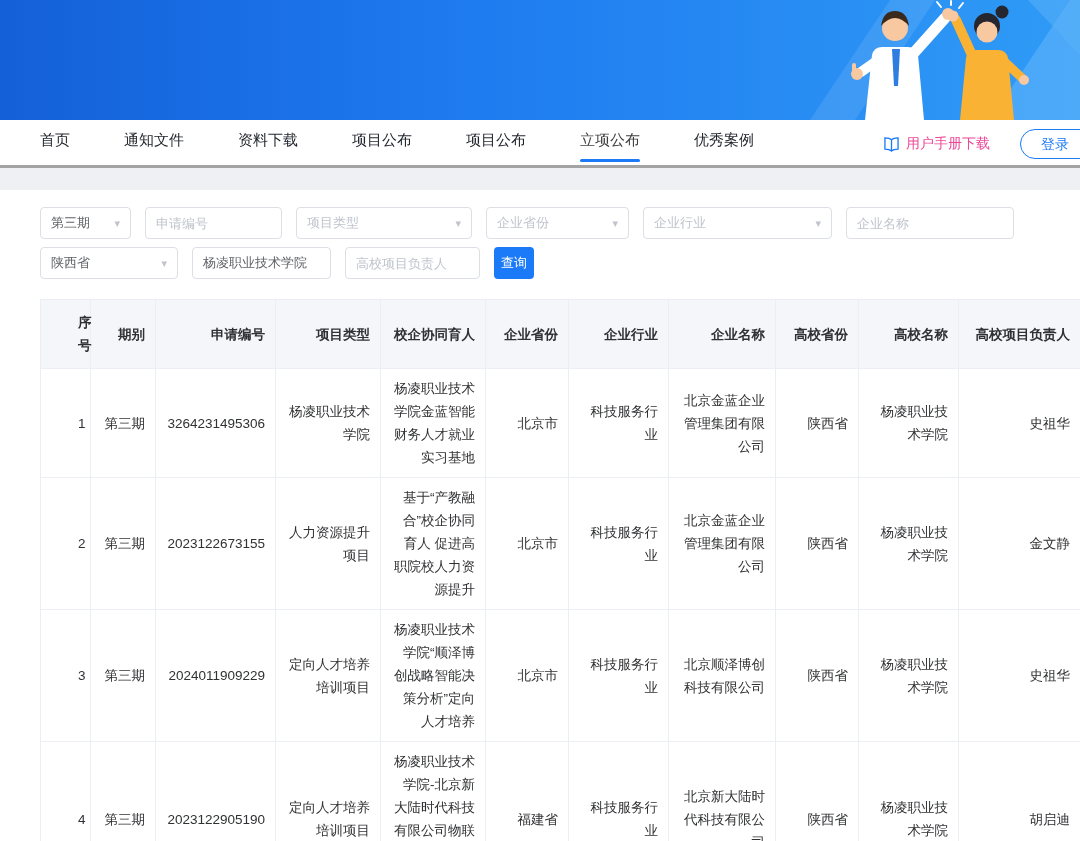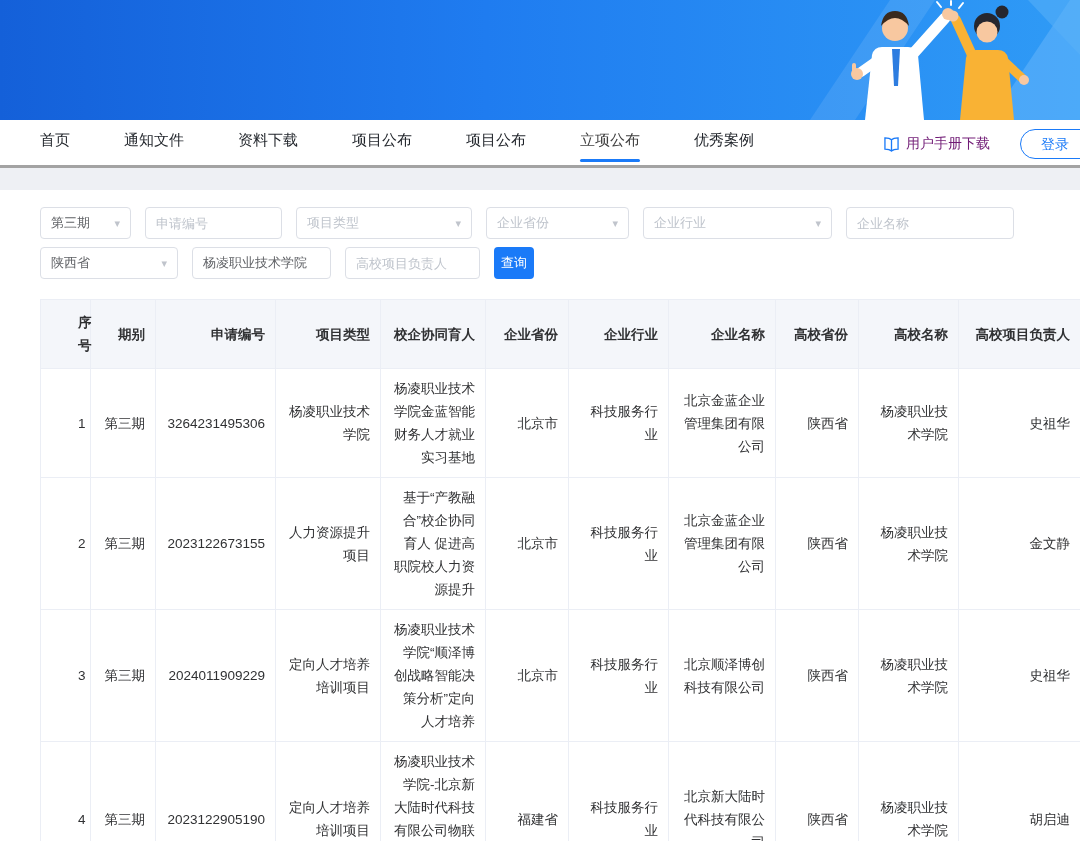--- a/index.html
+++ b/index.html
@@ -16,21 +16,21 @@
   
   .nav { position:relative; height:48px; background:#fff; display:flex;
     align-items:flex-end; padding-left:40px; overflow:hidden;
     border-bottom:3px solid #a3a3a3; }
   .nav-item { font-size:15px; color:#1f2329; margin-right:54px; height:48px;
     line-height:46px; cursor:pointer; position:relative; white-space:nowrap; }
   .nav-item.active { color:#404040; }
   .nav-item.active::after { content:""; position:absolute; left:0; right:0;
     bottom:3px; height:3px; background:#1a7af8; border-radius:2px; }
   .manual { position:absolute; right:90px; top:0; height:48px; display:flex;
-    align-items:center; gap:6px; color:#701a75; font-size:14px; cursor:pointer; }
+    align-items:center; gap:6px; color:#ec4899; font-size:14px; cursor:pointer; }
   .login-btn { position:absolute; right:-36px; top:9px; width:96px; height:30px;
     border:1px solid #1a7af8; border-radius:16px; color:#1a7af8; font-size:14px;
     line-height:28px; padding-left:20px; background:#fff; cursor:pointer; }
 
   .spacer { height:22px; background:#eef0f4; }
 
   
   .content { background:#fff; padding:17px 0 0 40px; min-height:651px; }
   .filter-row { display:flex; gap:14px; margin-bottom:8px; }
   .control { height:32px; border:1px solid #dcdfe6; border-radius:4px;

